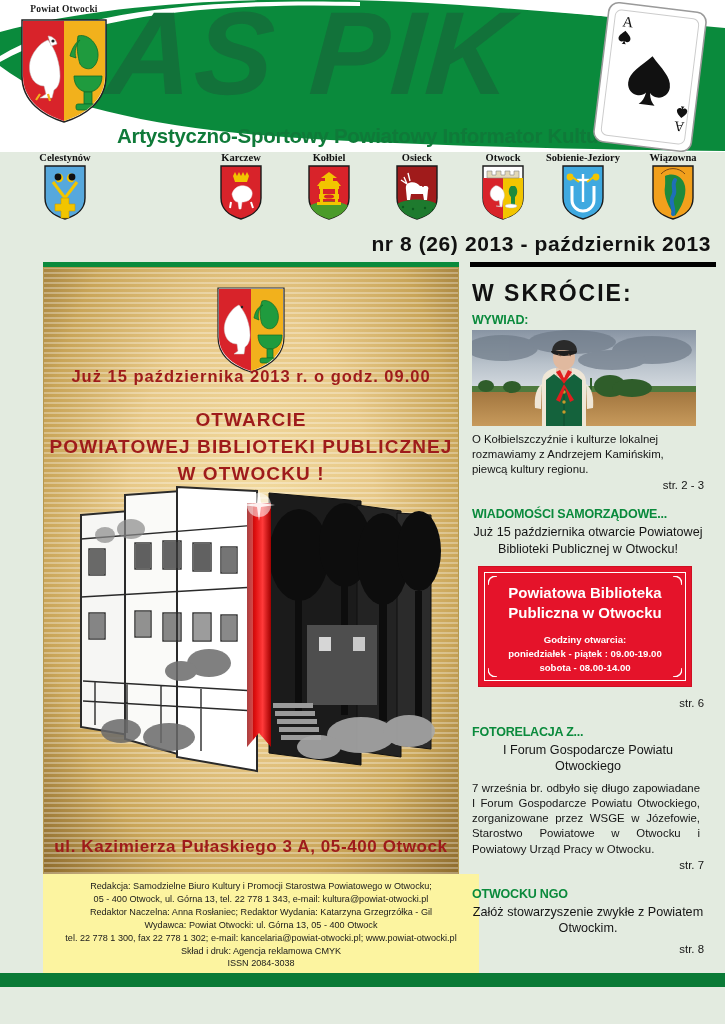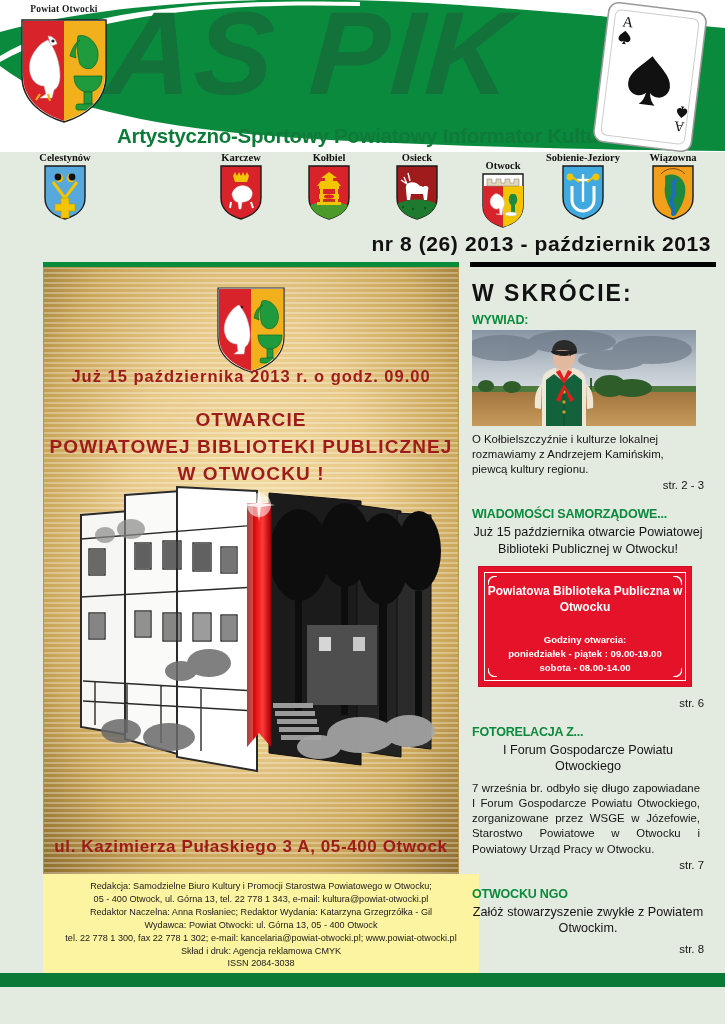--- a/index.html
+++ b/index.html
@@ -127,21 +127,21 @@
     background:#e5132a;border:1px solid #cf0f22;
     position:relative;box-sizing:border-box;
   }
   .sign-inner{
     position:absolute;left:5px;top:5px;right:5px;bottom:5px;
     border:1.5px solid #ffffff;
   }
   .corner{position:absolute;width:9px;height:9px;border:0;}
   .sign-t1{
     position:absolute;left:0;right:0;top:16px;text-align:center;
-    color:#fff;font-size:12px;font-weight:bold;line-height:1.35;
+    color:#fff;font-size:15px;font-weight:bold;line-height:1.35;
   }
   .sign-t2{
     position:absolute;left:0;right:0;top:66px;text-align:center;
     color:#fff;font-size:9.6px;font-weight:bold;line-height:1.45;
   }
   .spacer-md{height:16px;}
 
   .bottom-bar{position:absolute;left:0;top:973px;width:725px;height:14px;background:#0a7a36;}
 </style>
 </head>
@@ -273,21 +273,21 @@
             <circle cx="18" cy="45" r="1.2" fill="#0d5a1e"></circle>
           <circle cx="30" cy="44" r="1.2" fill="#0d5a1e"></circle>
             <circle cx="38" cy="46" r="1.2" fill="#0d5a1e"></circle>
           <path d="M12,20 c4,-3 10,-2 13,2 l6,0 c2,0 3,2 2,4 l-1,10 -3,0 -1,-6 -12,0 -1,6 -3,0 -1,-10 c-0.4,-3 0,-5 1,-6 Z" fill="#fff"></path>
           <path d="M12,20 l-3,-7 M12,20 l-6,-4 M15,17 l-2,-8" stroke="#fff" stroke-width="1.4" fill="none"></path>
           <circle cx="28" cy="22" r="1" fill="#a01b1b"></circle>
         </g>
       </svg>
     </div>
 
-    <div class="gmina" style="left:460px;top:8px;">
+    <div class="gmina" style="left:460px;top:0;">
       <div class="gname">Otwock</div>
       <svg width="44" height="56" viewBox="0 0 44 56">
         <path d="M2,2 H42 V34 C42,47 32,52 22,55 C12,52 2,47 2,34 Z" fill="#fff" stroke="#1a1a1a" stroke-width="1.4"></path>
         <clipPath id="ot">
             <path d="M2,2 H42 V34 C42,47 32,52 22,55 C12,52 2,47 2,34 Z"></path>
           </clipPath>
         <g clip-path="url(#ot)">
           <rect x="2" y="14" width="20" height="44" fill="#d8232a"></rect>
           <rect x="22" y="14" width="20" height="44" fill="#f2c500"></rect>
           <path d="M6,14 v-7 h5 v4 h4 v-4 h5 v4 h4 v-4 h5 v4 h4 v-4 h5 v7 Z" fill="#e2d8b8" stroke="#888" stroke-width="0.6"></path>

